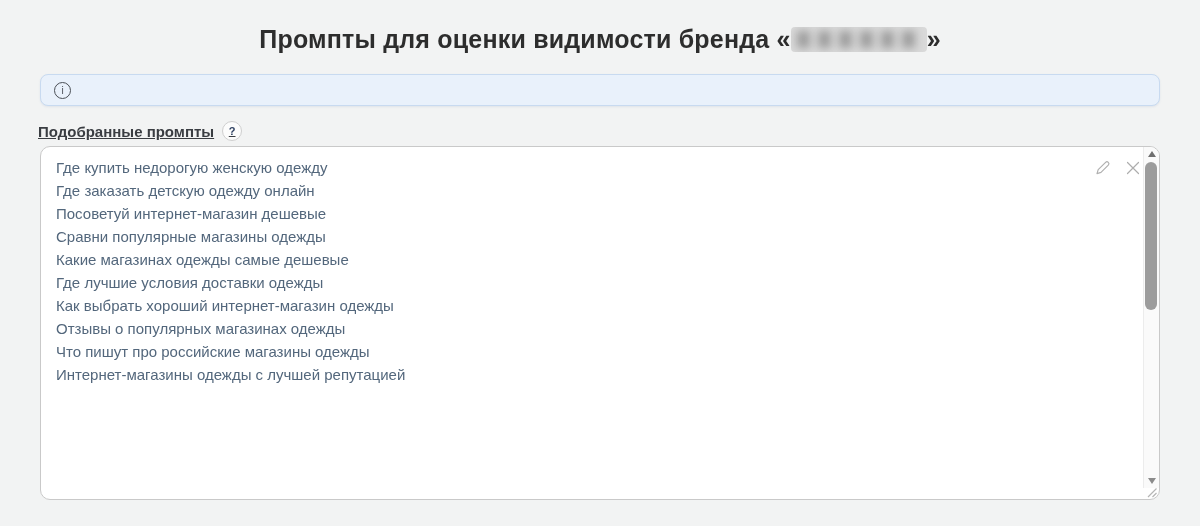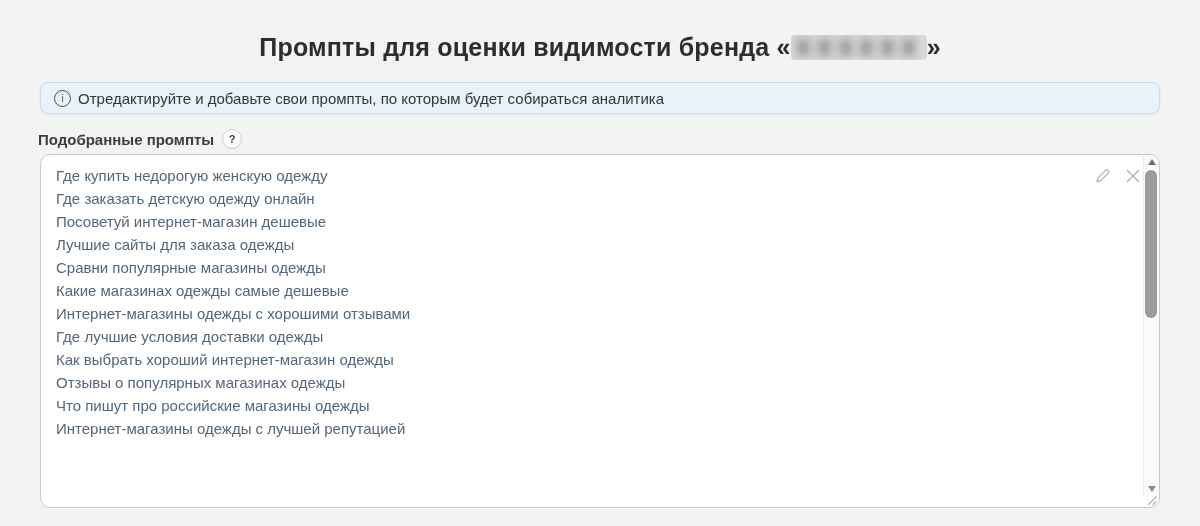--- a/index.html
+++ b/index.html
@@ -3,21 +3,21 @@
 <meta charset="utf-8">
 <style>
   html, body { margin:0; padding:0; }
   body {
     width:1200px; height:526px;
     background:#f2f3f3;
     font-family:"Liberation Sans", "DejaVu Sans", sans-serif;
     overflow:hidden;
   }
   .title {
-    margin:0; padding-top:30px;
+    margin:0; padding-top:22px;
     text-align:center;
     font-size:25px; font-weight:700; color:#2d2d2d;
     letter-spacing:.2px;
     height:40px; line-height:34px;
   }
   .blur-box {
     display:inline-block; position:relative;
     width:136px; height:25px;
     background:#d9d9d9; border-radius:4px;
     vertical-align:-4px; overflow:hidden;
@@ -43,21 +43,21 @@
   .info-circle {
     width:15px; height:15px; flex:0 0 15px;
     border:1px solid #4a4f56; border-radius:50%;
     font-size:10px; font-weight:400; color:#4a4f56;
     display:flex; align-items:center; justify-content:center;
     margin-right:7px; font-style:normal;
   }
   .label-row {
     margin:15px 40px 5px 38px;
     display:flex; align-items:center;
-    font-size:15px; font-weight:700; color:#3a3d42;
+    font-size:15px; font-weight:700; color:#3a3d42;text-decoration:underline;
   }
   .help-circle {
     width:20px; height:20px; box-sizing:border-box;
     margin-left:8px;
     border:1px solid #cfcfcf; border-radius:50%;
     background:#fcfcfc;
     color:#2d3f60; font-size:11px; font-weight:700;
     display:flex; align-items:center; justify-content:center;
     cursor:pointer;
   }
@@ -121,38 +121,35 @@
   }
   svg { display:block; }
 </style>
 </head>
 <body>
 
 <h1 class="title"><span>Промпты для оценки видимости бренда «</span><span class="blur-box"><span class="blur-smudge"></span></span><span>»</span></h1>
 
 <div class="banner">
   <span class="info-circle">i</span>
-  <span>Отредактируйте и добавьте свои промпты, по которым будет собираться аналитика</span>
 </div>
 
 <div class="label-row">
   <span>Подобранные промпты</span>
   <span class="help-circle">?</span>
 </div>
 
 <div class="prompt-box">
 
   <div class="prompt-lines">
       <div class="prompt-line">Где купить недорогую женскую одежду</div>
       <div class="prompt-line">Где заказать детскую одежду онлайн</div>
       <div class="prompt-line">Посоветуй интернет-магазин дешевые</div>
-      <div class="prompt-line">Лучшие сайты для заказа одежды</div>
       <div class="prompt-line">Сравни популярные магазины одежды</div>
       <div class="prompt-line">Какие магазинах одежды самые дешевые</div>
-      <div class="prompt-line">Интернет-магазины одежды с хорошими отзывами</div>
       <div class="prompt-line">Где лучшие условия доставки одежды</div>
       <div class="prompt-line">Как выбрать хороший интернет-магазин одежды</div>
       <div class="prompt-line">Отзывы о популярных магазинах одежды</div>
       <div class="prompt-line">Что пишут про российские магазины одежды</div>
       <div class="prompt-line">Интернет-магазины одежды с лучшей репутацией</div>
     </div>
 
   <div class="icon-btn edit-btn">
     <svg width="18" height="18" viewBox="0 0 18 18">
       <path d="M11.6 3.4 a1.9 1.9 0 0 1 2.7 2.7 L7 13.4 l-4 1.2 1.2-4 Z" fill="none" stroke="#b0b0b0" stroke-width="1.2" stroke-linejoin="round"></path>

